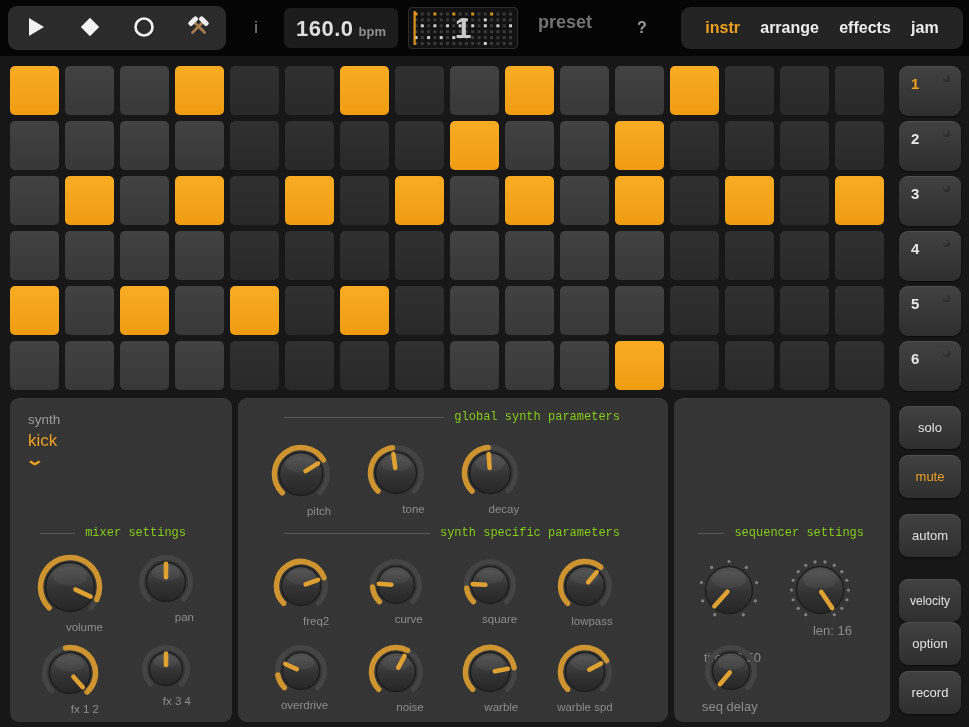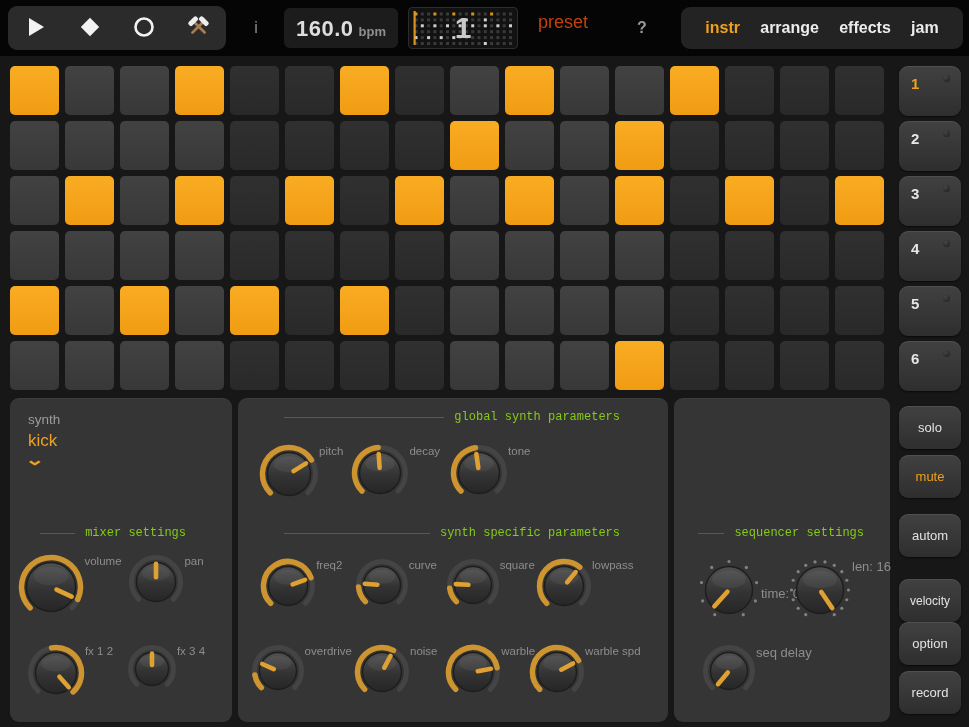--- a/index.html
+++ b/index.html
@@ -18,21 +18,21 @@
   .bpm-box{position:absolute;left:284px;top:8px;width:114px;height:40px;background:#1c1c1c;border-radius:6px;
            display:flex;align-items:baseline;justify-content:center;gap:5px;cursor:pointer;padding-top:8px;}
   .bpm-val{color:#dedede;font-size:22px;font-weight:bold;letter-spacing:.5px;}
   .bpm-unit{color:#8f8f8f;font-size:13px;font-weight:bold;}
   .minimap{position:absolute;left:408px;top:7px;width:110px;height:42px;background:#121212;
            border:1px solid #2c2c2c;border-radius:4px;cursor:pointer;}
   .minimap svg{position:absolute;left:0;top:0;}
   .mininum{position:absolute;left:0;top:3px;width:100%;text-align:center;color:#c9c9c9;
            font-size:30px;font-weight:bold;line-height:34px;pointer-events:none;}
   .preset{position:absolute;left:538px;top:0;height:44px;display:flex;align-items:center;
-          color:#c2410c;font-size:18px;font-weight:normal;cursor:pointer;}
+          color:#737373;font-size:18px;font-weight:bold;cursor:pointer;}
   .help{position:absolute;left:637px;top:0;height:56px;display:flex;align-items:center;
         color:#9a9a9a;font-size:16px;font-weight:bold;cursor:pointer;}
   .tabs{position:absolute;left:681px;top:7px;width:282px;height:42px;background:#232323;border-radius:9px;
         display:flex;align-items:center;justify-content:space-evenly;padding:0 6px;}
   .tab{color:#ececec;font-size:16px;font-weight:bold;cursor:pointer;padding:4px 2px;}
   .tab.active{color:#eda11f;}
 
   
   .stepgrid{position:absolute;left:10px;top:66px;display:grid;
             grid-template-columns:repeat(16,49px);grid-auto-rows:49px;gap:6px;}
@@ -65,21 +65,21 @@
 
   .hdr{position:absolute;display:flex;align-items:center;gap:10px;}
   .hdr .line{flex:1;height:1px;background:#777;opacity:.55;}
   .hdr .txt{color:#84cc16;font-size:12px;white-space:nowrap;font-family:Liberation Mono, monospace;}
 
   .synth-label{position:absolute;left:18px;top:14px;color:#9c9c9c;font-size:13.5px;}
   .synth-value{position:absolute;left:18px;top:33px;color:#eda11f;font-size:17px;cursor:pointer;}
   .synth-chevron{position:absolute;left:18px;top:52px;color:#eda11f;font-size:16px;font-weight:bold;
                  transform:scaleX(1.5);cursor:pointer;}
 
-  .knob-cell{display:flex;flex-direction:row;align-items:flex-start;}
+  .knob-cell{display:flex;flex-direction:column;align-items:flex-end;}
   .knob-cell svg{display:block;cursor:pointer;}
   .knob-label{margin-top:1px;color:#8d8d8d;font-size:11.5px;white-space:nowrap;}
   .krow{position:absolute;display:flex;}
   .krow .slot{display:flex;justify-content:center;align-items:flex-start;}
   .abs-knob{position:absolute;}
 </style>
 </head>
 <body>
 
 <svg width="0" height="0" style="position:absolute">
@@ -459,41 +459,41 @@
               </svg>
             </span>
             <div class="knob-label">pitch</div>
           </div>
         </div>
         <div class="slot" style="width: 25%;">
           <div class="knob-cell">
             <span>
               <svg width="58" height="58" viewBox="0 0 58 58">
                 <path d="M 10.97 47.03 A 25.5 25.5 0 1 1 47.03 47.03" stroke="#444444" stroke-width="5" fill="none" stroke-linecap="round"></path>
+                <path d="M 10.97 47.03 A 25.5 25.5 0 0 1 25.45 3.75" stroke="#cd9430" stroke-width="5.5" fill="none" stroke-linecap="round"></path>
+                <circle cx="29" cy="29" r="20.5" fill="url(#knobBody)" stroke="#1d1d1d" stroke-width="1.4"></circle>
+                <ellipse cx="29" cy="19.775" rx="14.76" ry="7.79" fill="rgba(255,255,255,0.05)"></ellipse>
+                <line x1="28.29" y1="23.92" x2="26.35" y2="10.12" stroke="#dfa132" stroke-width="4.6" stroke-linecap="round"></line>
+              </svg>
+            </span>
+            <div class="knob-label">tone</div>
+          </div>
+        </div>
+        <div class="slot" style="width: 25%;">
+          <div class="knob-cell">
+            <span>
+              <svg width="58" height="58" viewBox="0 0 58 58">
+                <path d="M 10.97 47.03 A 25.5 25.5 0 1 1 47.03 47.03" stroke="#444444" stroke-width="5" fill="none" stroke-linecap="round"></path>
                 <path d="M 10.97 47.03 A 25.5 25.5 0 0 1 27.22 3.56" stroke="#cd9430" stroke-width="5.5" fill="none" stroke-linecap="round"></path>
                 <circle cx="29" cy="29" r="20.5" fill="url(#knobBody)" stroke="#1d1d1d" stroke-width="1.4"></circle>
                 <ellipse cx="29" cy="19.775" rx="14.76" ry="7.79" fill="rgba(255,255,255,0.05)"></ellipse>
                 <line x1="28.64" y1="23.89" x2="27.67" y2="9.98" stroke="#dfa132" stroke-width="4.6" stroke-linecap="round"></line>
               </svg>
             </span>
             <div class="knob-label">decay</div>
-          </div>
-        </div>
-        <div class="slot" style="width: 25%;">
-          <div class="knob-cell">
-            <span>
-              <svg width="58" height="58" viewBox="0 0 58 58">
-                <path d="M 10.97 47.03 A 25.5 25.5 0 1 1 47.03 47.03" stroke="#444444" stroke-width="5" fill="none" stroke-linecap="round"></path>
-                <path d="M 10.97 47.03 A 25.5 25.5 0 0 1 25.45 3.75" stroke="#cd9430" stroke-width="5.5" fill="none" stroke-linecap="round"></path>
-                <circle cx="29" cy="29" r="20.5" fill="url(#knobBody)" stroke="#1d1d1d" stroke-width="1.4"></circle>
-                <ellipse cx="29" cy="19.775" rx="14.76" ry="7.79" fill="rgba(255,255,255,0.05)"></ellipse>
-                <line x1="28.29" y1="23.92" x2="26.35" y2="10.12" stroke="#dfa132" stroke-width="4.6" stroke-linecap="round"></line>
-              </svg>
-            </span>
-            <div class="knob-label">tone</div>
           </div>
         </div>
       </div>
     <div class="hdr" style="left:46px;right:48px;top:128px">
       <span class="line"></span>
       <span class="txt">synth specific parameters</span>
     </div>
     <div class="krow" style="left:16px;top:160px;width:378px" id="spec-row1">
         <div class="slot" style="width: 25%;">
           <div class="knob-cell">

